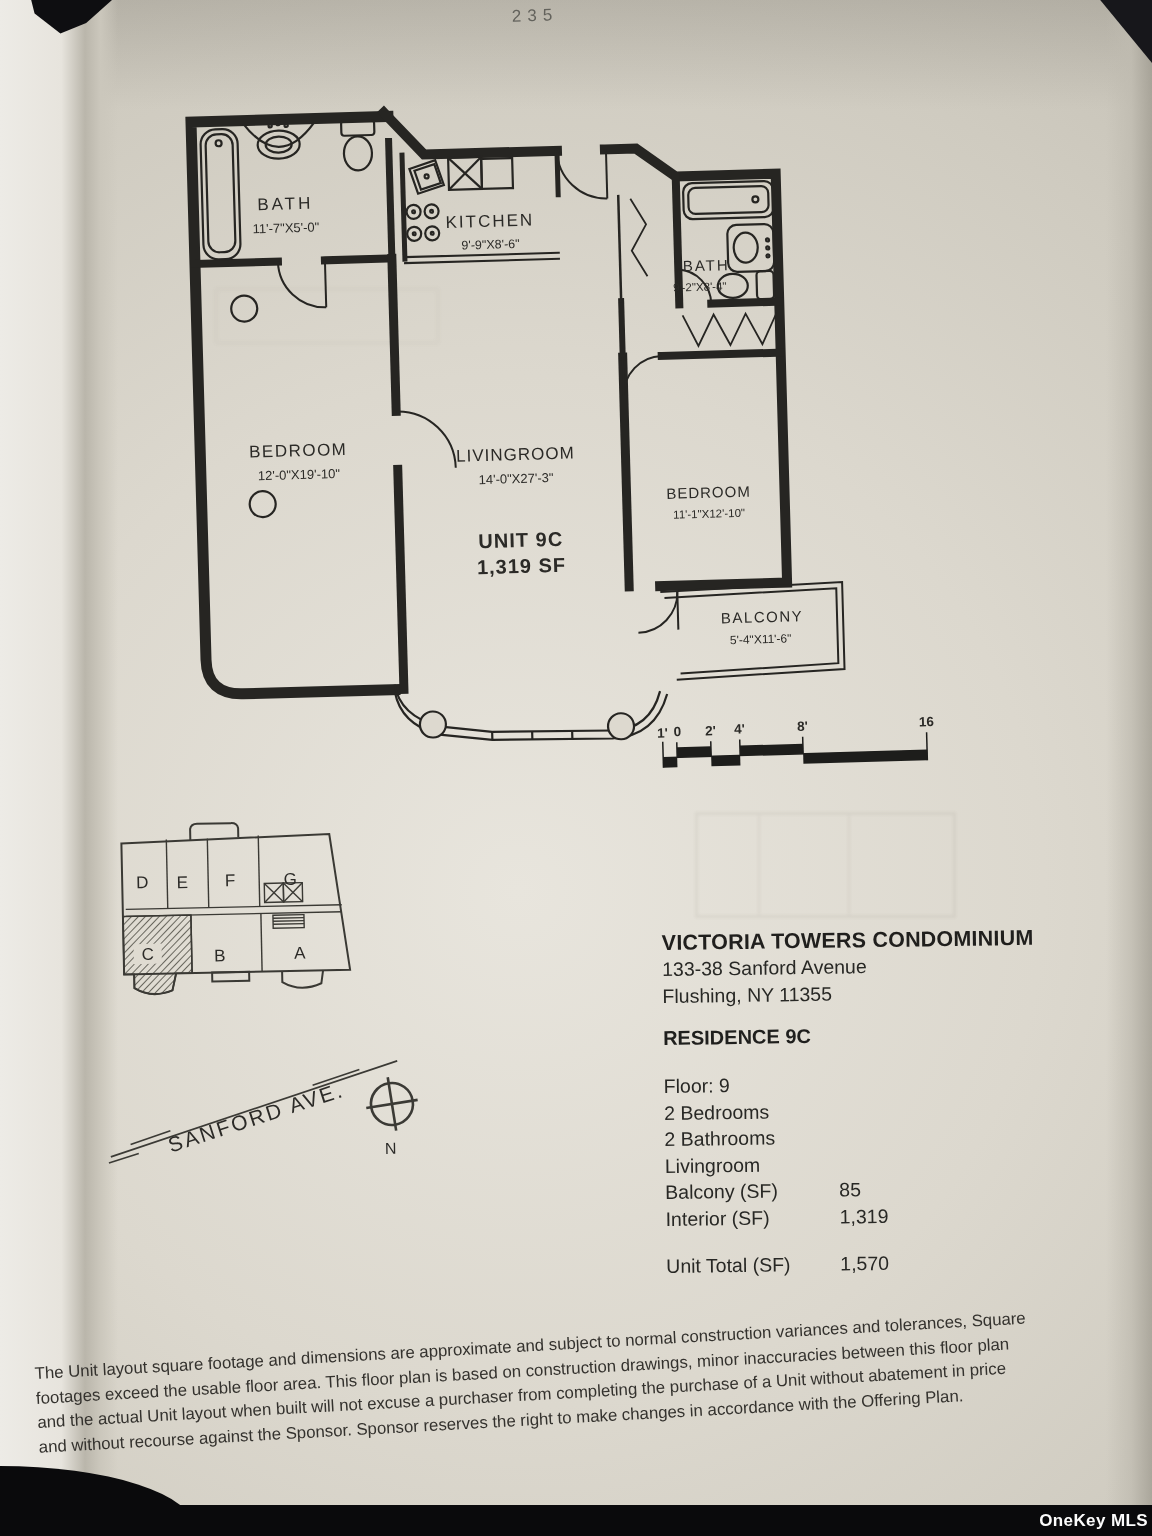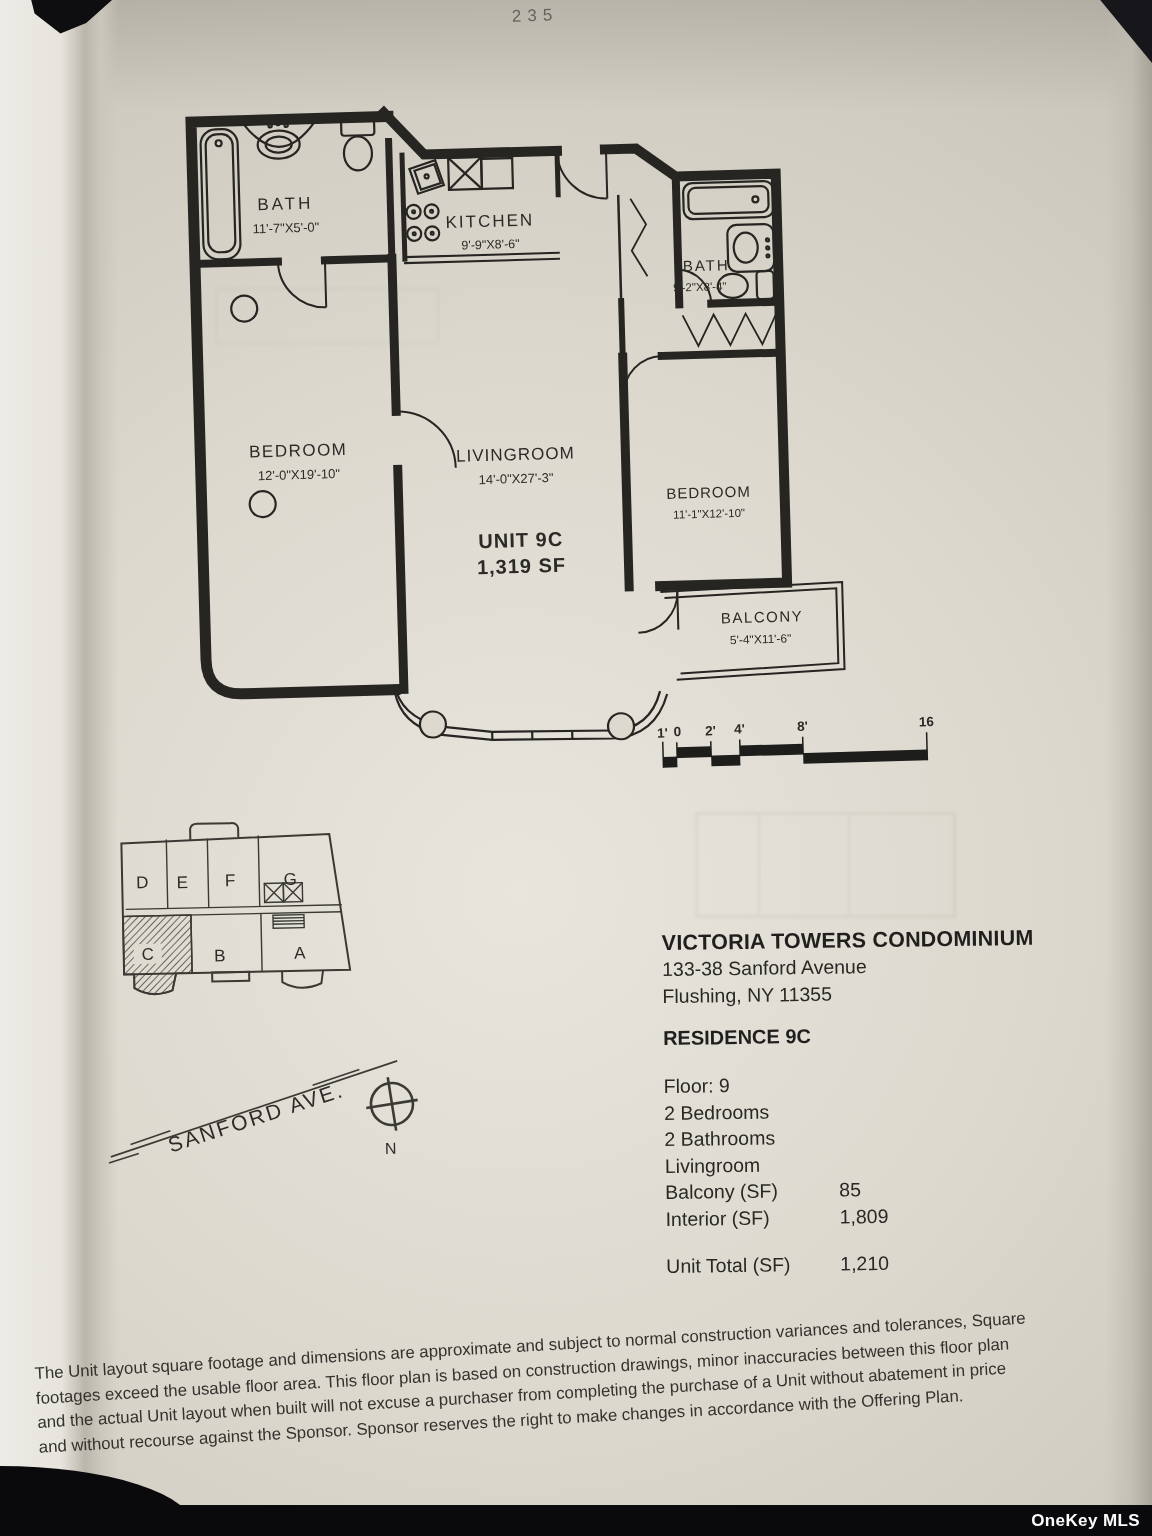--- a/index.html
+++ b/index.html
@@ -14,21 +14,21 @@
         background:linear-gradient(90deg,#edebe6 0%,#e7e4dd 52%,#bab6ab 72%,#cbc7bc 85%,rgba(203,199,188,0) 100%);}
   .shade-right{position:absolute;right:0;top:0;width:46px;height:100%;opacity:.75;
         background:linear-gradient(270deg,#9e9a8f 0%,#bfbbb0 45%,rgba(191,187,176,0) 100%);}
   .corner-tr{position:absolute;right:0;top:0;width:74px;height:70px;background:#17171b;
         clip-path:polygon(30% 0,100% 0,100% 90%);}
   .corner-tl{position:absolute;left:26px;top:0;width:86px;height:48px;background:#0e0e11;
         clip-path:polygon(6% 0,100% 0,70% 48%,40% 70%,10% 28%);}
   .bottom-strip{position:absolute;left:0;bottom:0;width:100%;height:31px;background:#0a0a0c;}
   .corner-bl{position:absolute;left:0;bottom:0;width:195px;height:70px;background:#0a0a0c;
         border-top-right-radius:100% 90%;}
-  .watermark{position:absolute;right:12px;bottom:5px;color:#fcfcfc;font-weight:bold;
+  .watermark{position:absolute;right:4px;bottom:5px;color:#fcfcfc;font-weight:bold;
         font-size:17px;letter-spacing:.4px;margin-top:31px;}
   
   .pageno{position:absolute;left:455px;top:6px;width:160px;text-align:center;font-size:17px;
         letter-spacing:6px;color:#63625c;transform:rotate(-2deg);}
   .plan-svg{position:absolute;left:183px;top:104px;transform:rotate(-1.6deg);}
   .scale-svg{position:absolute;left:648px;top:718px;transform:rotate(-1.6deg);}
   .key-svg{position:absolute;left:112px;top:820px;transform:rotate(-1.2deg);}
   .street-svg{position:absolute;left:108px;top:1038px;transform:rotate(-1deg);}
   svg{overflow:visible;}
   svg text{font-family:"Liberation Sans",sans-serif;fill:#2b2a27;}
@@ -311,25 +311,25 @@
       <div class="detail">Floor: 9</div>
       <div class="detail">2 Bedrooms</div>
       <div class="detail">2 Bathrooms</div>
       <div class="detail">Livingroom</div>
       <div class="arearow">
         <span class="alabel">Balcony (SF)</span>
         <span class="aval">85</span>
       </div>
       <div class="arearow">
         <span class="alabel">Interior (SF)</span>
-        <span class="aval">1,809</span>
+        <span class="aval">1,319</span>
       </div>
       <div class="arearow total">
         <span class="alabel">Unit Total (SF)</span>
-        <span class="aval">1,210</span>
+        <span class="aval">1,570</span>
       </div>
     </div>
   </div>
 
   <div class="disclaimer">
     <p>The Unit layout square footage and dimensions are approximate and subject to normal construction variances and tolerances, Square</p>
     <p>footages exceed the usable floor area.  This floor plan is based on construction drawings, minor inaccuracies between this floor plan</p>
     <p>and the actual Unit layout when built will not excuse a purchaser from completing the purchase of a Unit without abatement in price</p>
     <p>and without recourse against the Sponsor.  Sponsor reserves the right to make changes in accordance with the Offering Plan.</p>
   </div>

